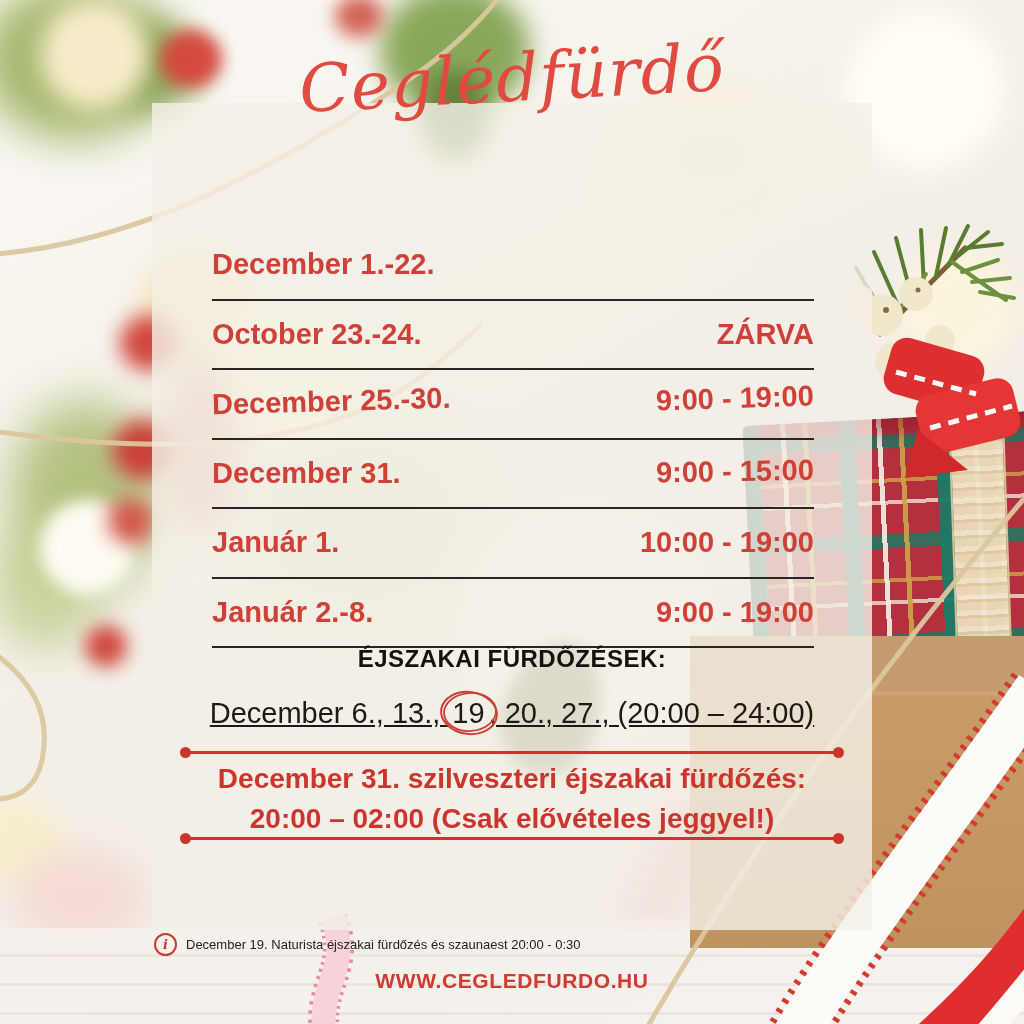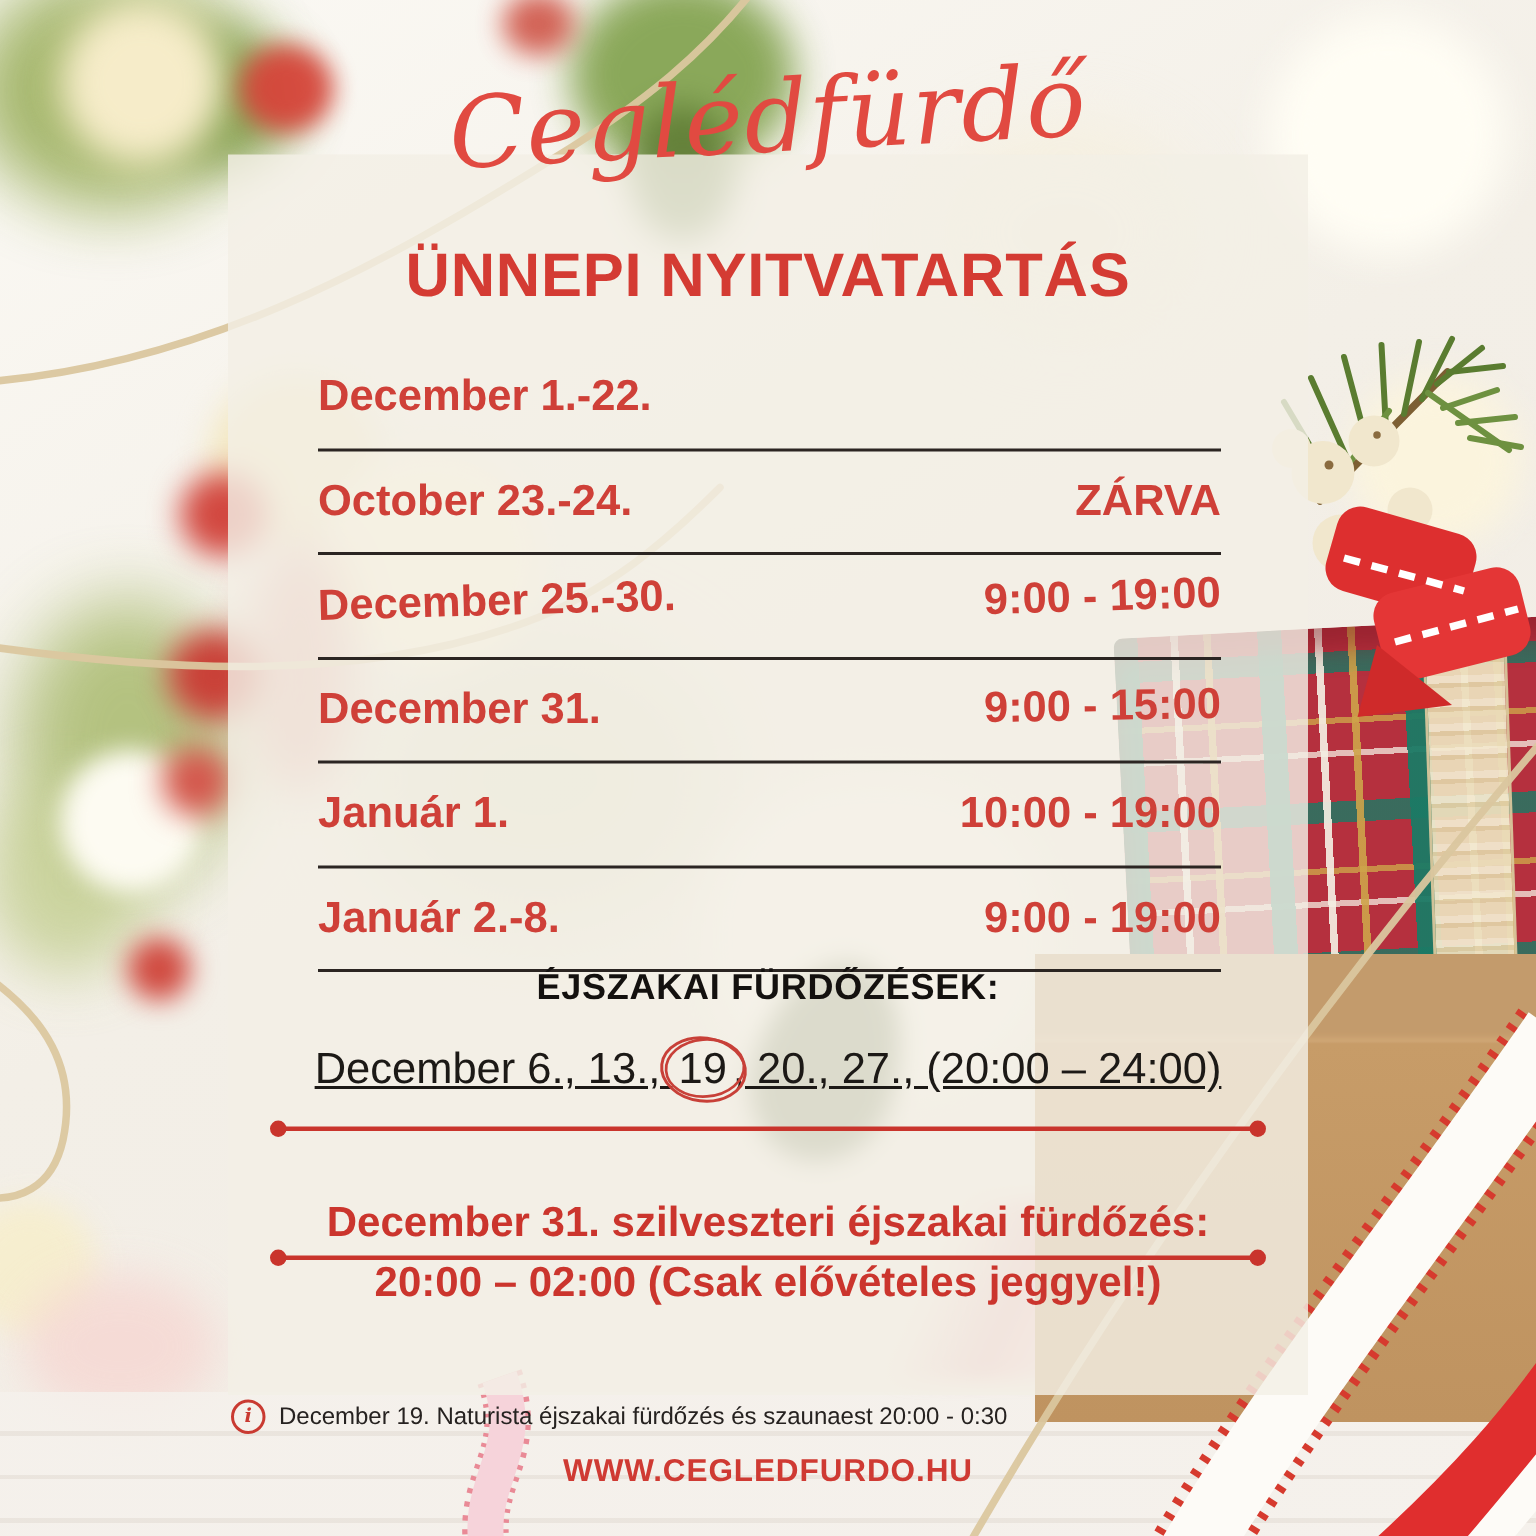--- a/index.html
+++ b/index.html
@@ -58,29 +58,29 @@
   .night-dates{position:absolute;left:0;right:0;top:697px;text-align:center;
         font-size:29px;font-weight:400;color:#1c1916;white-space:nowrap;text-decoration:underline;}
   .circled{position:relative;display:inline-block;padding:0 4px;}
   .circled svg{position:absolute;left:-12px;top:-12px;overflow:visible;}
   .redline{position:absolute;left:183px;width:658px;height:3px;background:#c9342c;border-radius:2px;}
   .redline::before,.redline::after{content:"";position:absolute;top:-4px;width:11px;height:11px;
         border-radius:50%;background:#c9342c;}
   .redline::before{left:-3px;} .redline::after{right:-3px;}
   .rl1{top:751px;} .rl2{top:837px;}
   .nye{position:absolute;left:0;right:0;top:759px;text-align:center;
-        font-size:28px;font-weight:700;color:#cb352d;line-height:40px;margin-top:36px;}
+        font-size:28px;font-weight:700;color:#cb352d;line-height:40px;}
   .jan{position:absolute;left:0;right:0;top:849px;text-align:center;
         font-size:29px;font-weight:400;color:#191613;line-height:42px;}
   .jan .big{font-size:31px;}
   .footnote{position:absolute;left:154px;top:933px;display:flex;align-items:center;gap:9px;}
   .info-icon{width:19px;height:19px;border:2px solid #c93a31;border-radius:50%;
         color:#c93a31;font-size:13px;font-weight:700;font-family:"DejaVu Serif",serif;font-style:italic;
         display:flex;align-items:center;justify-content:center;line-height:1;}
-  .footnote .txt{font-size:16px;color:#262220;}
+  .footnote .txt{font-size:13px;color:#262220;}
   .url{position:absolute;left:0;right:0;top:969px;text-align:center;
         font-size:21px;font-weight:800;color:#cf3a33;letter-spacing:.6px;}
 </style>
 </head>
 <body>
 
 <div class="stage">
 
   <div>
 
@@ -186,21 +186,20 @@
       </g>
     </svg>
   </div>
 
   <div class="panel"></div>
 
   <div class="content">
 
     <div class="logo">Ceglédfürdő</div>
 
-    <div class="heading">ÜNNEPI NYITVATARTÁS</div>
 
     <div class="sched">
       <div class="srow">
         <span class="d">December 1.-22.</span>
       </div>
       <div class="srow">
         <span class="d">October 23.-24.</span>
         <span class="t">ZÁRVA</span>
       </div>
       <div class="srow">

